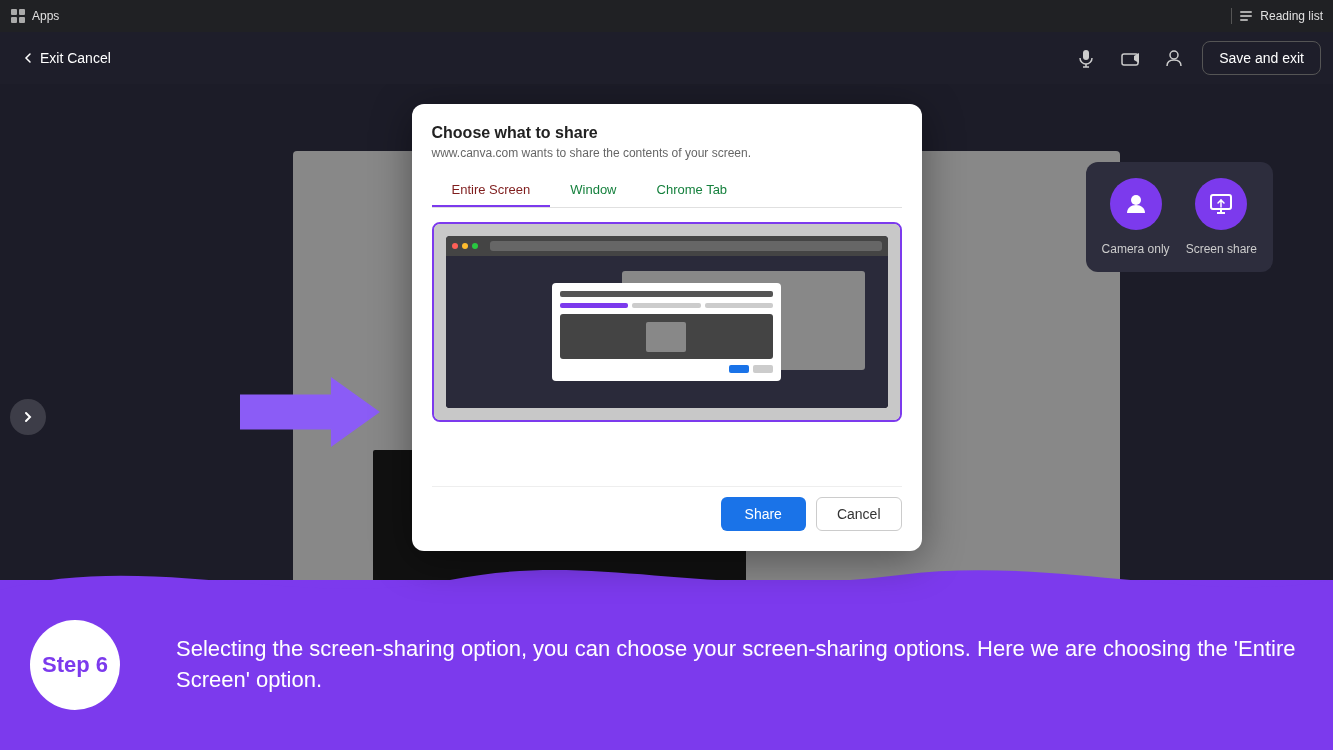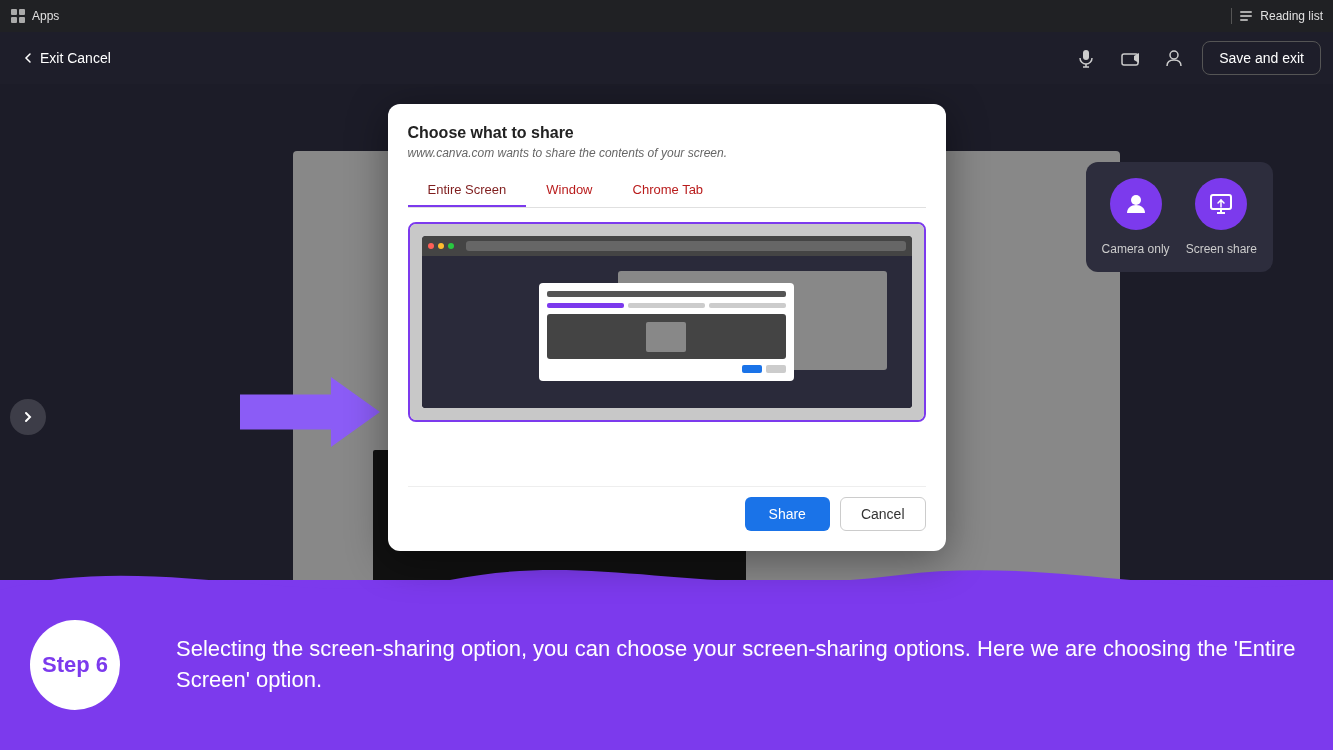--- a/index.html
+++ b/index.html
@@ -210,47 +210,46 @@
       bottom: 0;
       z-index: 100;
       display: flex;
       align-items: flex-start;
       justify-content: center;
       padding-top: 20px;
     }
     .dialog {
       background: #fff;
       border-radius: 12px;
-      width: 558px;
+      width: 510px;
       padding: 20px;
       box-shadow: 0 8px 40px rgba(0,0,0,0.4);
       position: relative;
     }
     .dialog-title {
       font-size: 16px;
       font-weight: 600;
       color: #222;
       margin-bottom: 4px;
     }
     .dialog-subtitle {
       font-size: 12px;
       color: #666;
       margin-bottom: 14px;
-      font-style: italic;
     }
     .dialog-tabs {
       display: flex;
       border-bottom: 1px solid #e0e0e0;
       margin-bottom: 14px;
       gap: 0;
     }
     .dialog-tab {
       padding: 8px 20px;
       font-size: 13px;
-      color: #b91c1c;
+      color: #15803d;
       cursor: pointer;
       border-bottom: 2px solid transparent;
       background: none;
       border-top: none;
       border-left: none;
       border-right: none;
     }
     .dialog-tab.active {
       color: #7f1d1d;
       border-bottom: 2px solid #7c3aed;

